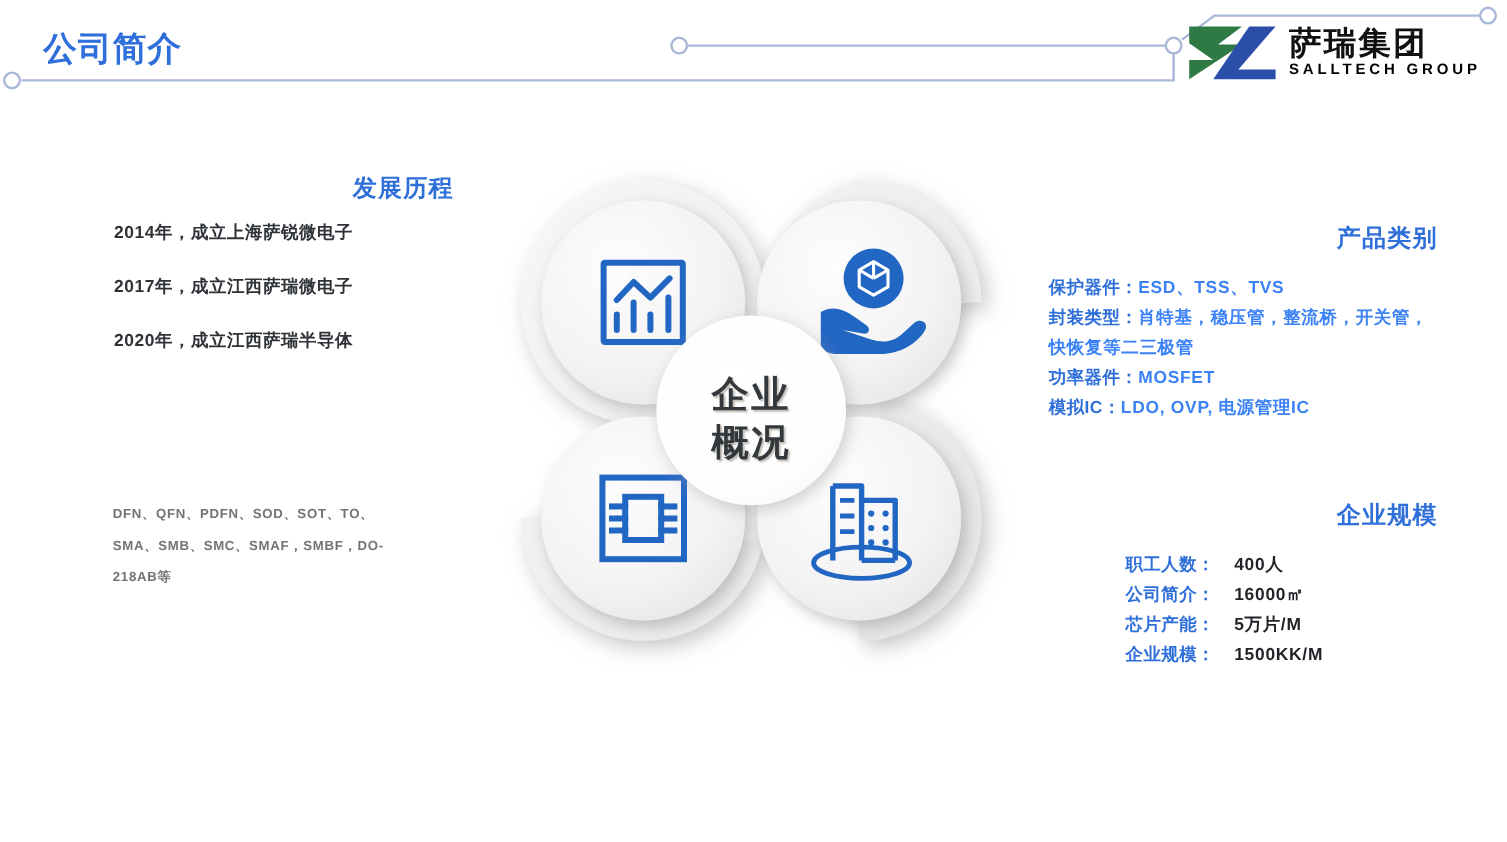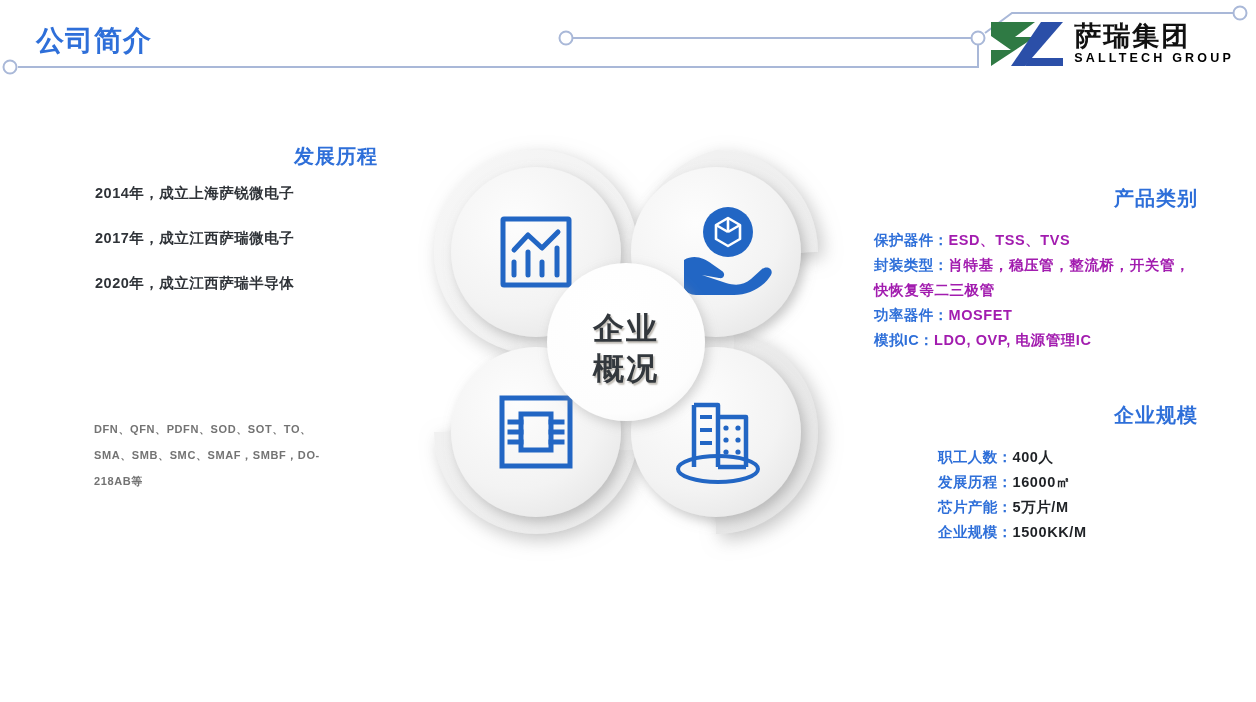--- a/index.html
+++ b/index.html
@@ -114,45 +114,45 @@
   #products { left: 858px; top: 138px; width: 340px; margin-top: 47px; }
   #products .block-title { width: 340px; }
   #products-body {
     margin-top: 16px;
     font-size: 14.5px;
     line-height: 25px;
     padding-left: 16px;
     width: 336px;
   }
   .prod-label { color: #2E6FD9; font-weight: bold; letter-spacing: 0.4px; }
-  .prod-value { color: #a21caf; font-weight: bold; letter-spacing: 0.6px; }
-
-  
-  #scale { left: 858px; top: 402px; width: 340px; }
+  .prod-value { color: #3b82f6; font-weight: bold; letter-spacing: 0.6px; }
+
+  
+  #scale { left: 858px; top: 416px; width: 340px; }
   #scale .block-title { width: 340px; }
   #scale-body { margin-top: 16px; padding-left: 80px; }
   .scale-row {
     display: flex;
     align-items: baseline;
     line-height: 25px;
     white-space: nowrap;
   }
   .scale-label {
     color: #2E6FD9;
     font-weight: bold;
     font-size: 14.5px;
     letter-spacing: 0.4px;
     text-align: center;
   }
   .scale-value {
     color: #1F2226;
     font-weight: bold;
     font-size: 14.5px;
     letter-spacing: 0.6px;
-    margin-left: 0;
+    margin-left: 16px;
   }
 
   
   #center-graphic {
     position: absolute;
     left: 406px;
     top: 122px;
     width: 440px;
     height: 440px;
   }
@@ -239,21 +239,21 @@
   </div>
 
   <div class="block" id="scale">
     <div class="block-title">企业规模</div>
     <div id="scale-body">
       <div class="scale-row">
         <span class="scale-label">职工人数：</span>
         <span class="scale-value">400人</span>
       </div>
       <div class="scale-row">
-        <span class="scale-label">发展历程：</span>
+        <span class="scale-label">公司简介：</span>
         <span class="scale-value">16000㎡</span>
       </div>
       <div class="scale-row">
         <span class="scale-label">芯片产能：</span>
         <span class="scale-value">5万片/M</span>
       </div>
       <div class="scale-row">
         <span class="scale-label">企业规模：</span>
         <span class="scale-value">1500KK/M</span>
       </div>

